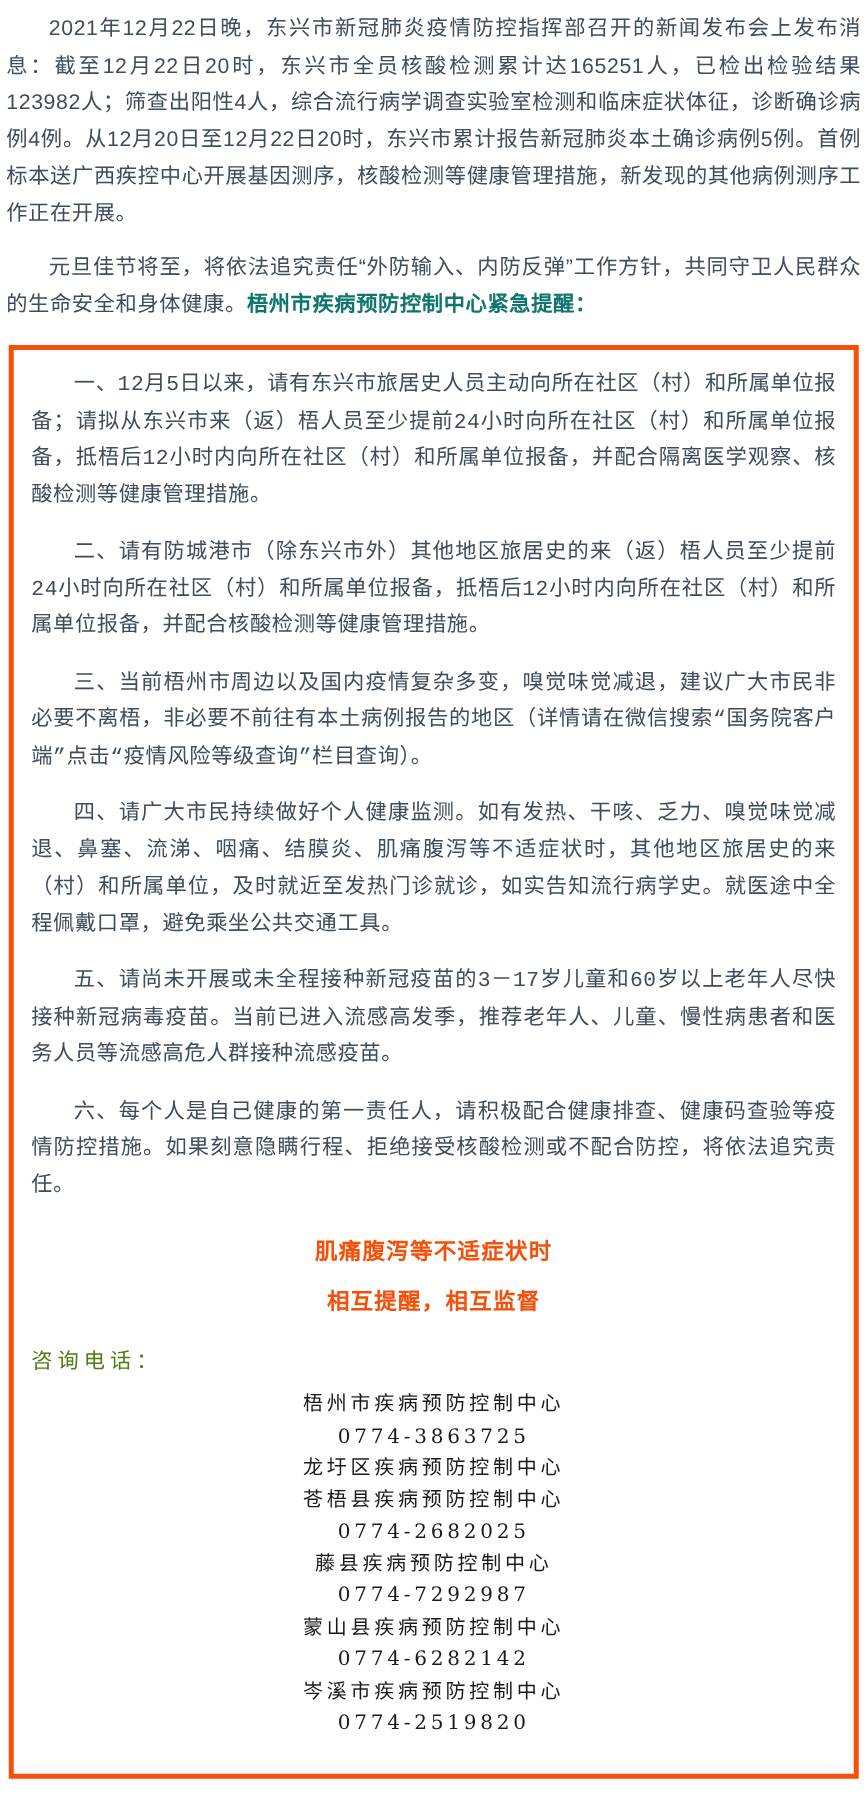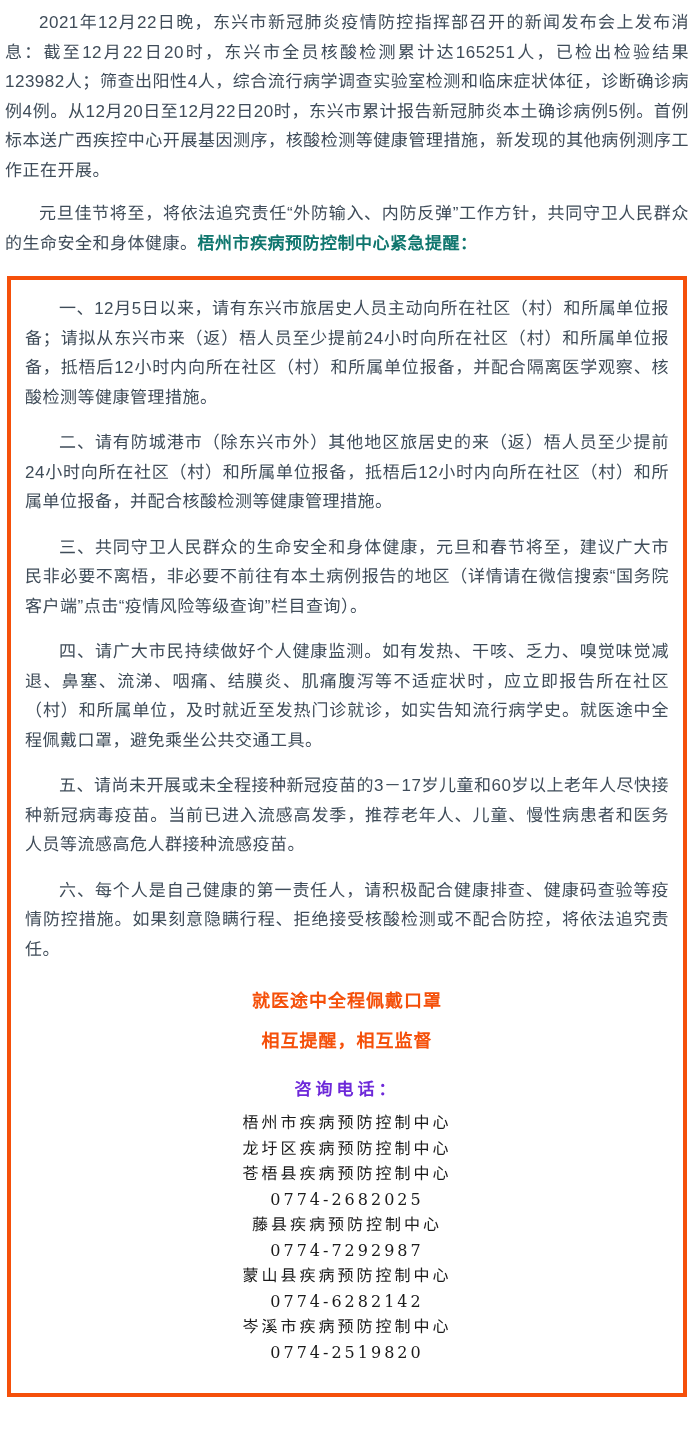--- a/index.html
+++ b/index.html
@@ -29,20 +29,21 @@
     font-weight: bold;
   }
   .notice-box {
     border: 4px solid #f5500a;
     margin: 18px 2px 0 2px;
     padding: 14px 14px 28px 14px;
     background: #ffffff;
   }
   .notice-box .item {
     margin: 0 0 16px 0;
+    font-family: Liberation Mono, monospace;
   }
   .notice-box .item:last-of-type {
     margin-bottom: 0;
   }
   .slogan {
     color: #f5500a;
     font-weight: bold;
     font-size: 18px;
     letter-spacing: 1px;
     text-align: center;
@@ -50,26 +51,25 @@
     line-height: 30px;
     margin: 0;
   }
   .slogan-first {
     margin-top: 22px;
   }
   .slogan-second {
     margin-top: 10px;
   }
   .hotline-title {
-    color: #6d28d9;
+    color: #4d7c0f;
     font-family: "DejaVu Serif", "Liberation Serif", serif;
-    font-weight: bold;
+    font-weight: normal;
     font-size: 17px;
     letter-spacing: 4px;
-    text-align: center;
     line-height: 26px;
     margin: 20px 0 8px 0;
   }
   .hotline-name,
   .hotline-phone {
     color: #1a1a1a;
     font-family: "DejaVu Serif", "Liberation Serif", serif;
     font-size: 16px;
     letter-spacing: 3px;
     text-align: center;
@@ -83,33 +83,34 @@
 <div class="article">
 
   <p class="para">2021年12月22日晚，东兴市新冠肺炎疫情防控指挥部召开的新闻发布会上发布消息：截至12月22日20时，东兴市全员核酸检测累计达165251人，已检出检验结果123982人；筛查出阳性4人，综合流行病学调查实验室检测和临床症状体征，诊断确诊病例4例。从12月20日至12月22日20时，东兴市累计报告新冠肺炎本土确诊病例5例。首例标本送广西疾控中心开展基因测序，核酸检测等健康管理措施，新发现的其他病例测序工作正在开展。</p>
 
   <p class="para"><span>元旦佳节将至，将依法追究责任“外防输入、内防反弹”工作方针，共同守卫人民群众的生命安全和身体健康。</span><span class="highlight">梧州市疾病预防控制中心紧急提醒：</span></p>
 
   <div class="notice-box">
 
     <p class="para item">一、12月5日以来，请有东兴市旅居史人员主动向所在社区（村）和所属单位报备；请拟从东兴市来（返）梧人员至少提前24小时向所在社区（村）和所属单位报备，抵梧后12小时内向所在社区（村）和所属单位报备，并配合隔离医学观察、核酸检测等健康管理措施。</p>
     <p class="para item">二、请有防城港市（除东兴市外）其他地区旅居史的来（返）梧人员至少提前24小时向所在社区（村）和所属单位报备，抵梧后12小时内向所在社区（村）和所属单位报备，并配合核酸检测等健康管理措施。</p>
-    <p class="para item">三、共同守卫人民群众的生命安全和身体健康，元旦和春节将至，建议广大市民非必要不离梧，非必要不前往有本土病例报告的地区（详情请在微信搜索“国务院客户端”点击“疫情风险等级查询”栏目查询）。</p>
-    <p class="para item">四、请广大市民持续做好个人健康监测。如有发热、干咳、乏力、嗅觉味觉减退、鼻塞、流涕、咽痛、结膜炎、肌痛腹泻等不适症状时，应立即报告所在社区（村）和所属单位，及时就近至发热门诊就诊，如实告知流行病学史。就医途中全程佩戴口罩，避免乘坐公共交通工具。</p>
+    <p class="para item">三、当前梧州市周边以及国内疫情复杂多变，嗅觉味觉减退，建议广大市民非必要不离梧，非必要不前往有本土病例报告的地区（详情请在微信搜索“国务院客户端”点击“疫情风险等级查询”栏目查询）。</p>
+    <p class="para item">四、请广大市民持续做好个人健康监测。如有发热、干咳、乏力、嗅觉味觉减退、鼻塞、流涕、咽痛、结膜炎、肌痛腹泻等不适症状时，其他地区旅居史的来（村）和所属单位，及时就近至发热门诊就诊，如实告知流行病学史。就医途中全程佩戴口罩，避免乘坐公共交通工具。</p>
     <p class="para item">五、请尚未开展或未全程接种新冠疫苗的3－17岁儿童和60岁以上老年人尽快接种新冠病毒疫苗。当前已进入流感高发季，推荐老年人、儿童、慢性病患者和医务人员等流感高危人群接种流感疫苗。</p>
     <p class="para item">六、每个人是自己健康的第一责任人，请积极配合健康排查、健康码查验等疫情防控措施。如果刻意隐瞒行程、拒绝接受核酸检测或不配合防控，将依法追究责任。</p>
 
-    <p class="slogan slogan-first">就医途中全程佩戴口罩</p>
+    <p class="slogan slogan-first">肌痛腹泻等不适症状时</p>
     <p class="slogan slogan-second">相互提醒，相互监督</p>
 
     <p class="hotline-title">咨询电话：</p>
 
     <div class="hotline-list">
       <div class="hotline-entry">
         <p class="hotline-name">梧州市疾病预防控制中心</p>
+        <p class="hotline-phone">0774-3863725</p>
       </div>
       <div class="hotline-entry">
         <p class="hotline-name">龙圩区疾病预防控制中心</p>
       </div>
       <div class="hotline-entry">
         <p class="hotline-name">苍梧县疾病预防控制中心</p>
         <p class="hotline-phone">0774-2682025</p>
       </div>
       <div class="hotline-entry">
         <p class="hotline-name">藤县疾病预防控制中心</p>

